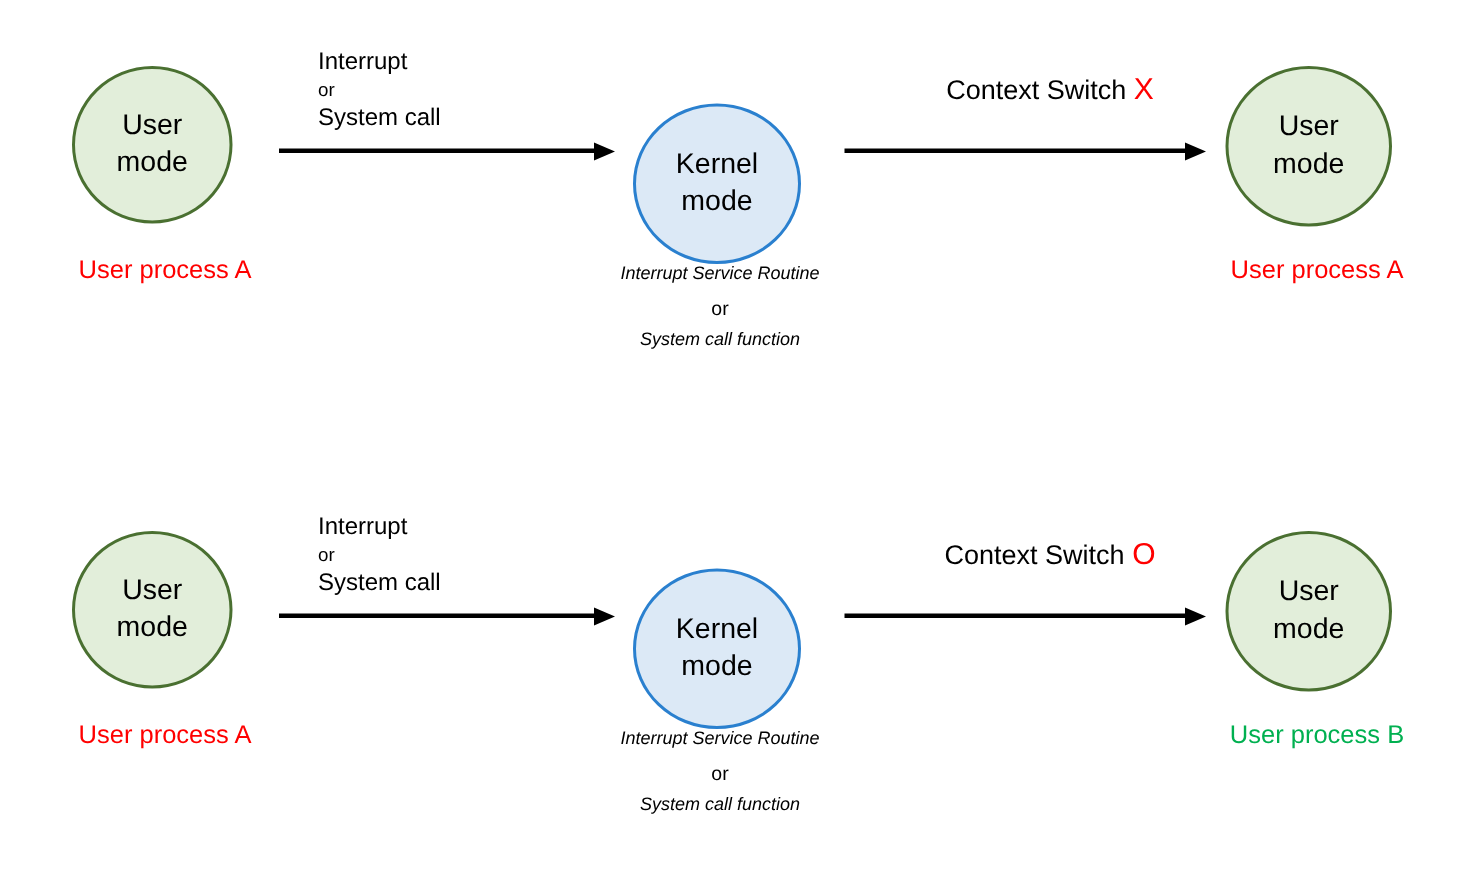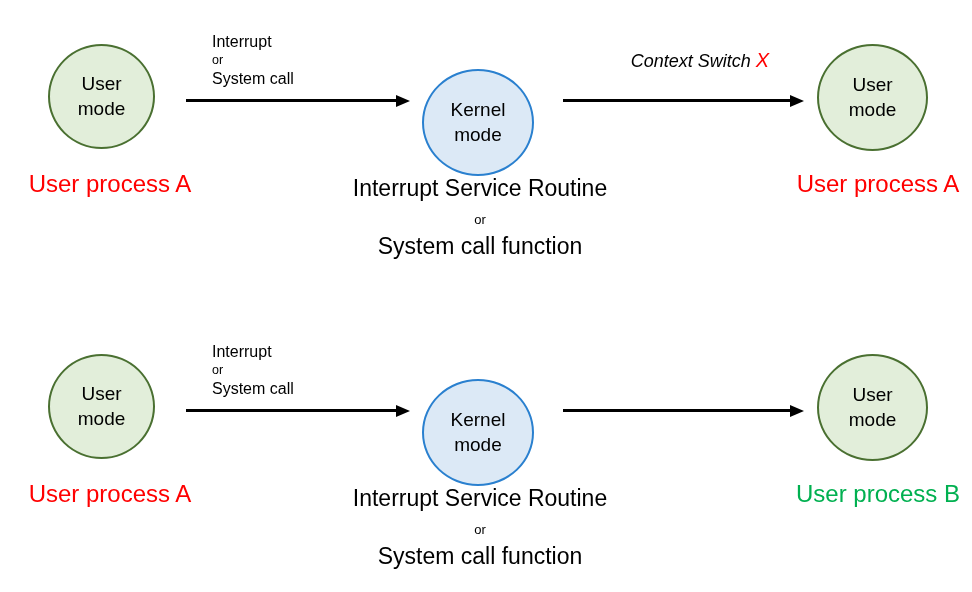--- a/index.html
+++ b/index.html
@@ -75,46 +75,45 @@
   .transition-label .or-line { font-size: 12.5px; margin: 2px 0 1px 0; }
 
   .cs-label {
     position: absolute;
     left: 590px;
     top: 49px;
     width: 220px;
     text-align: center;
     font-size: 18px;
     white-space: nowrap;
-    font-style: italic;
   }
   .cs-mark { color: var(--red, #ff0000); font-size: 20px; }
 
   .caption {
     position: absolute;
     top: 170px;
     width: 170px;
     text-align: center;
-    font-size: 24px;
+    font-size: 17px;
     white-space: nowrap;
   }
   .caption-left  { left: 25px; }
   .caption-right { left: 793px; }
   .caption-red   { color: var(--red, #ff0000); }
   .caption-green { color: var(--green, #00b050); }
 
   .kernel-caption {
     position: absolute;
     left: 330px;
     top: 175px;
     width: 300px;
     text-align: center;
     color: var(--text, #000000);
   }
-  .kernel-caption .big-line { font-size: 23px; line-height: 1.2; }
+  .kernel-caption .big-line { font-size: 12px; line-height: 1.2; font-style: italic; }
   .kernel-caption .or-line  { font-size: 13px; margin-top: 9px; }
   .kernel-caption .big-line.second { margin-top: 6px; }
 </style>
 </head>
 <body>
 
 <div class="canvas">
 
   <section class="row row-1">
     <div class="circle user-circle circle-left">
@@ -180,20 +179,24 @@
 
     <div class="circle kernel-circle circle-kernel">
       <span class="circle-label">Kernel
 mode</span>
     </div>
 
     <div class="arrow arrow-2">
       <span class="arrowhead"></span>
     </div>
 
+    <div class="cs-label">
+      <span>Context Switch</span>
+      <span class="cs-mark">O</span>
+    </div>
 
     <div class="circle user-circle circle-right">
       <span class="circle-label">User
 mode</span>
     </div>
 
     <div class="caption caption-left caption-red">User process A</div>
 
     <div class="kernel-caption">
       <div class="big-line">Interrupt Service Routine</div>

